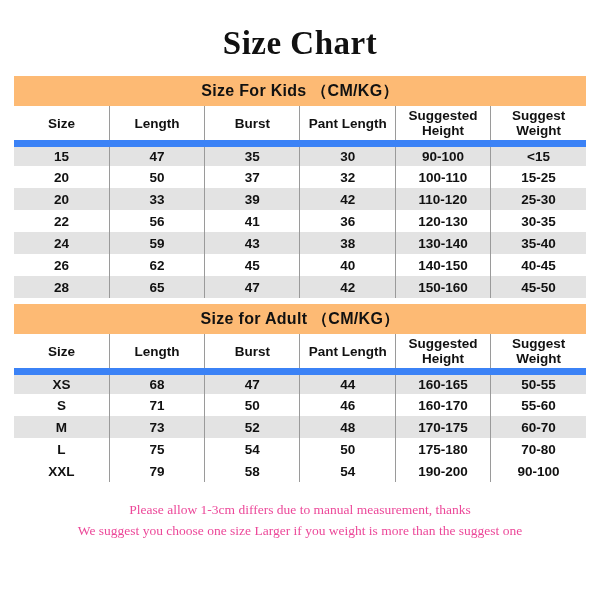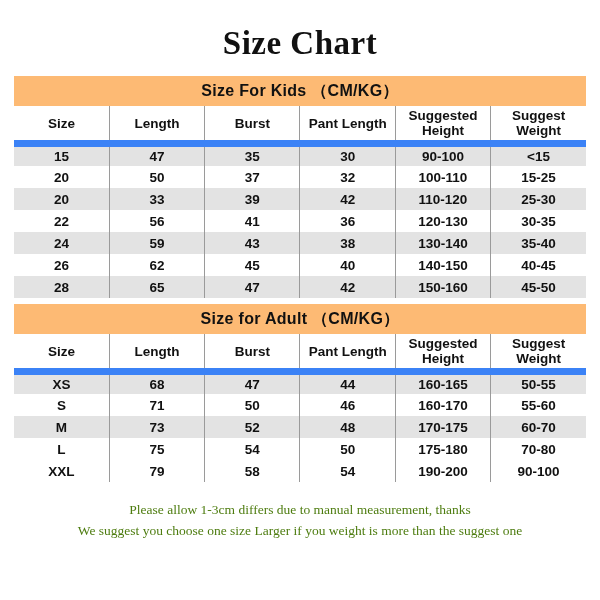--- a/index.html
+++ b/index.html
@@ -75,21 +75,21 @@
     border-left: 1px solid #9a9a9a;
   }
   .colhead th.sep {
     border-left: 1px solid #9a9a9a;
   }
   .notes {
     margin-top: 18px;
     text-align: center;
     font-size: 13.5px;
     line-height: 1.55;
-    color: #4d7c0f;
+    color: #ec4899;
     font-family: "Liberation Serif", serif;
   }
   .notes div {
     white-space: nowrap;
   }
 </style>
 </head>
 <body>
 
 <div class="page">

